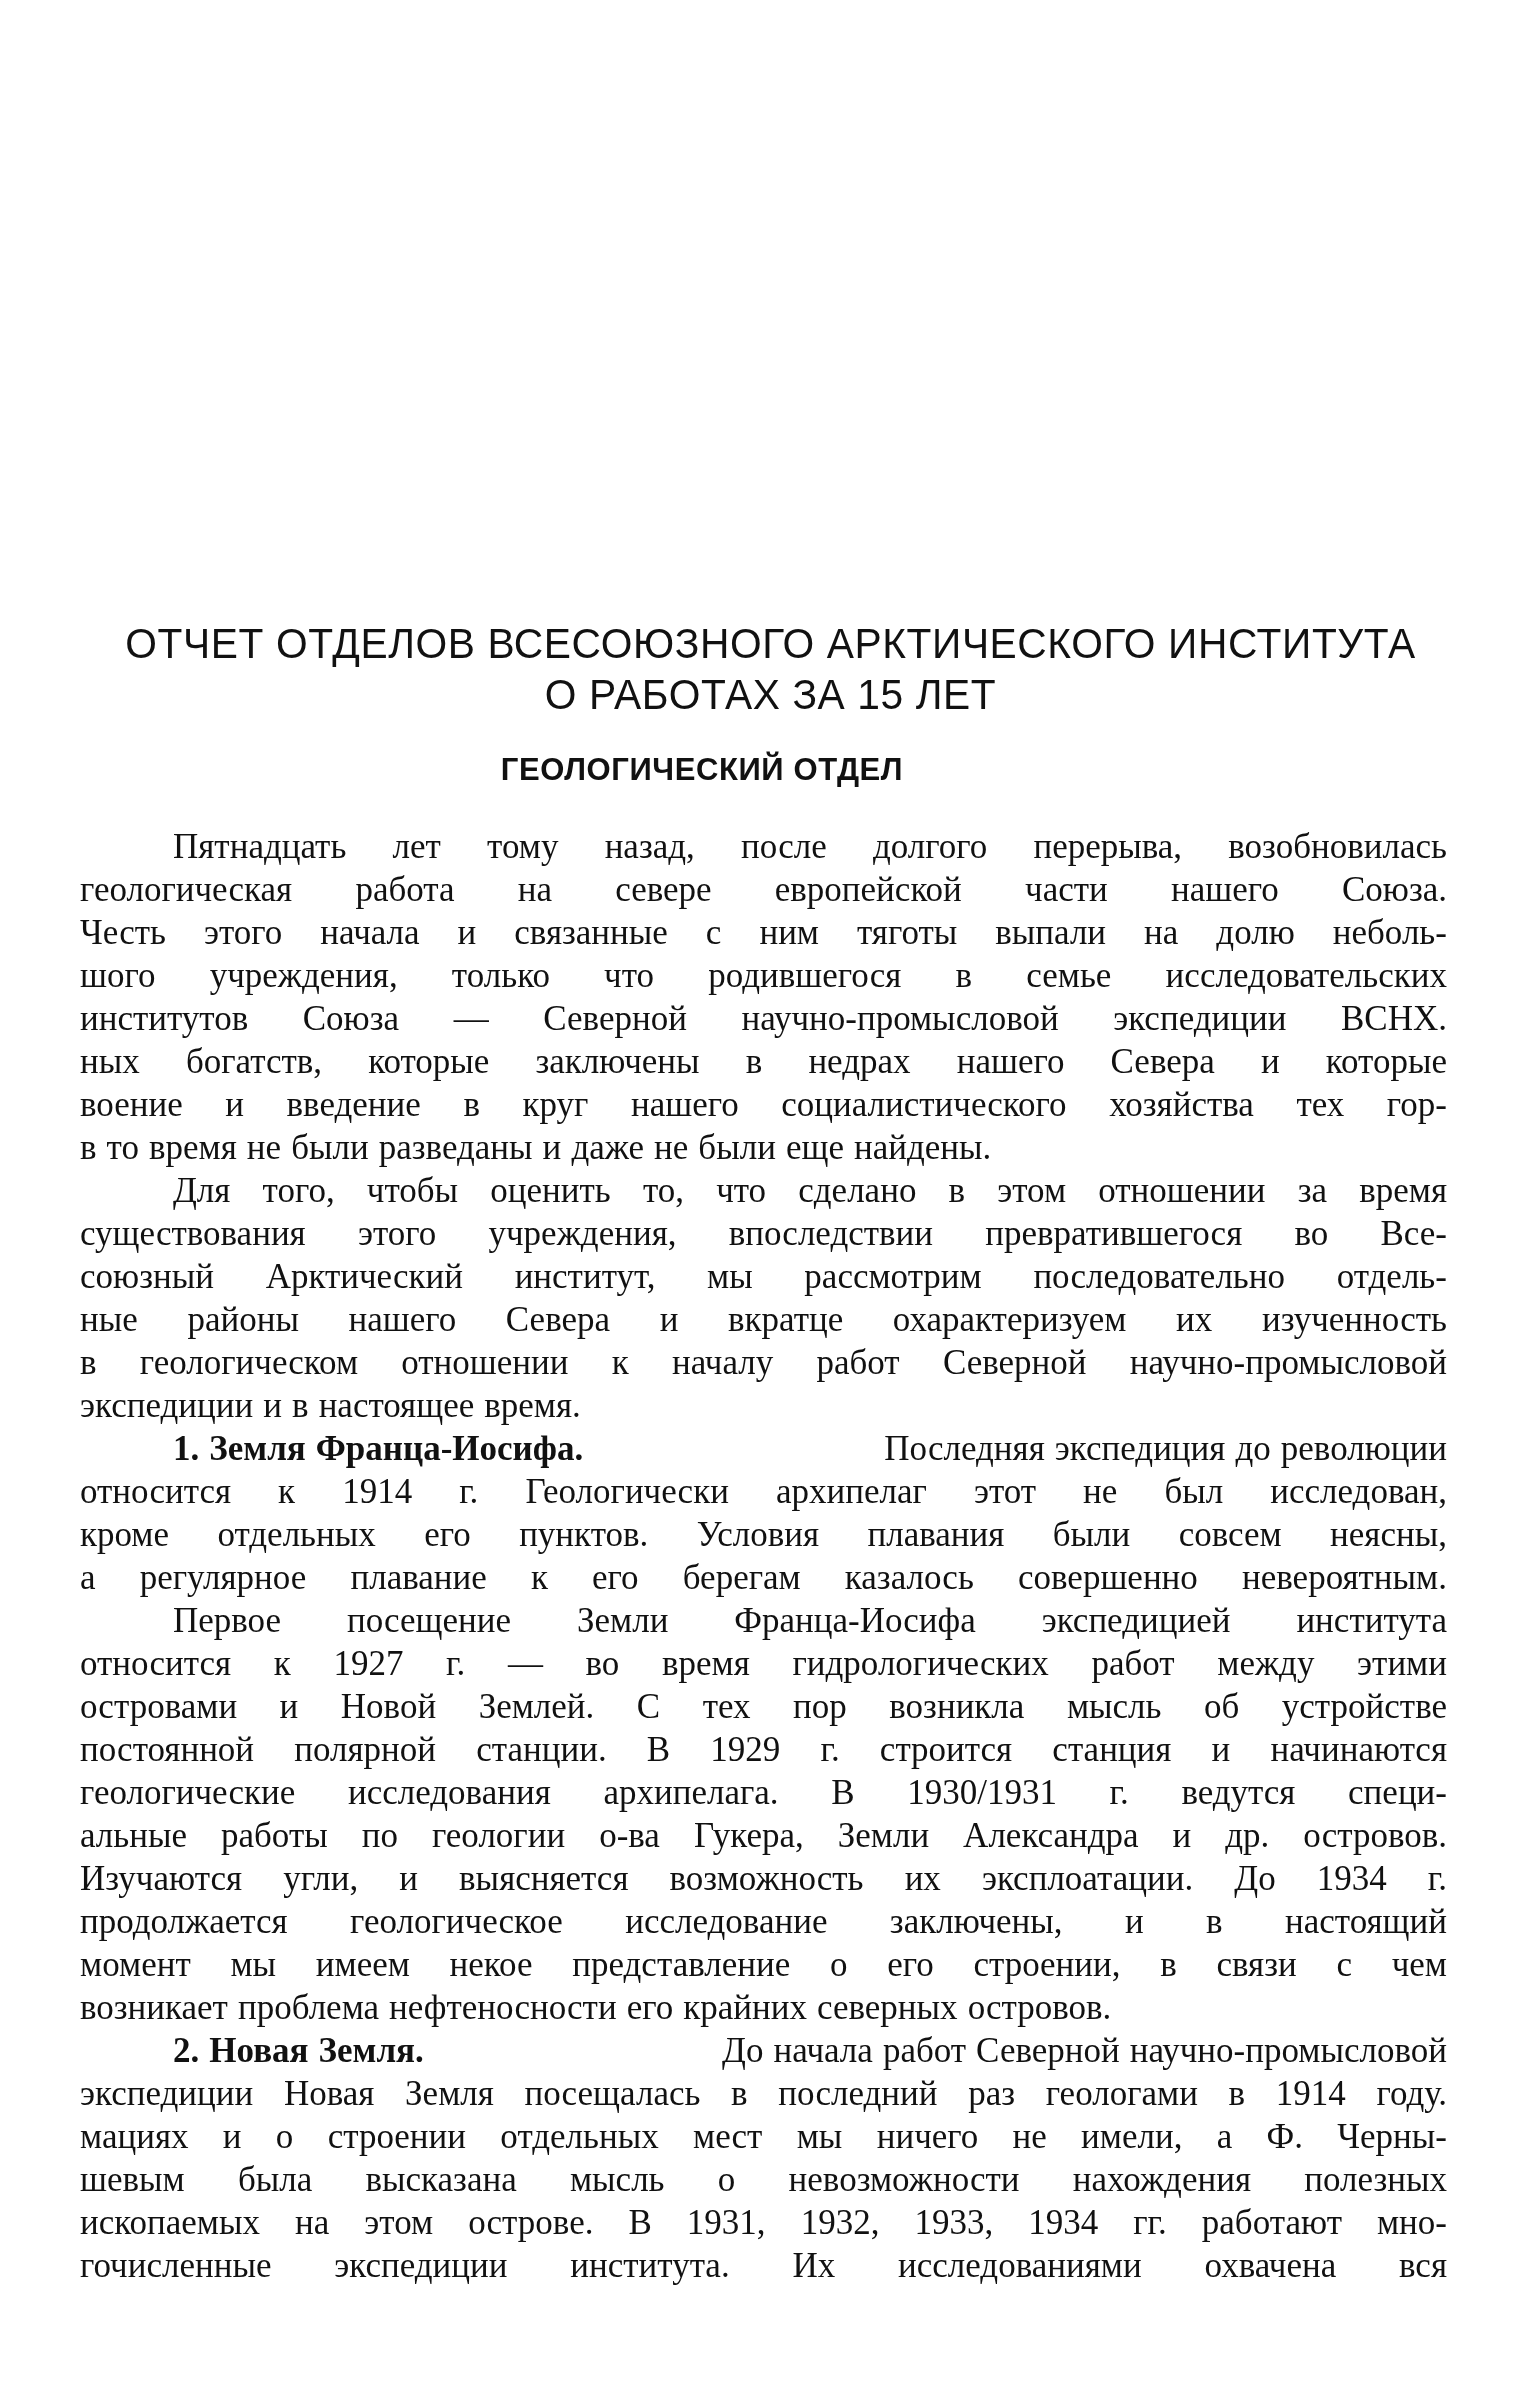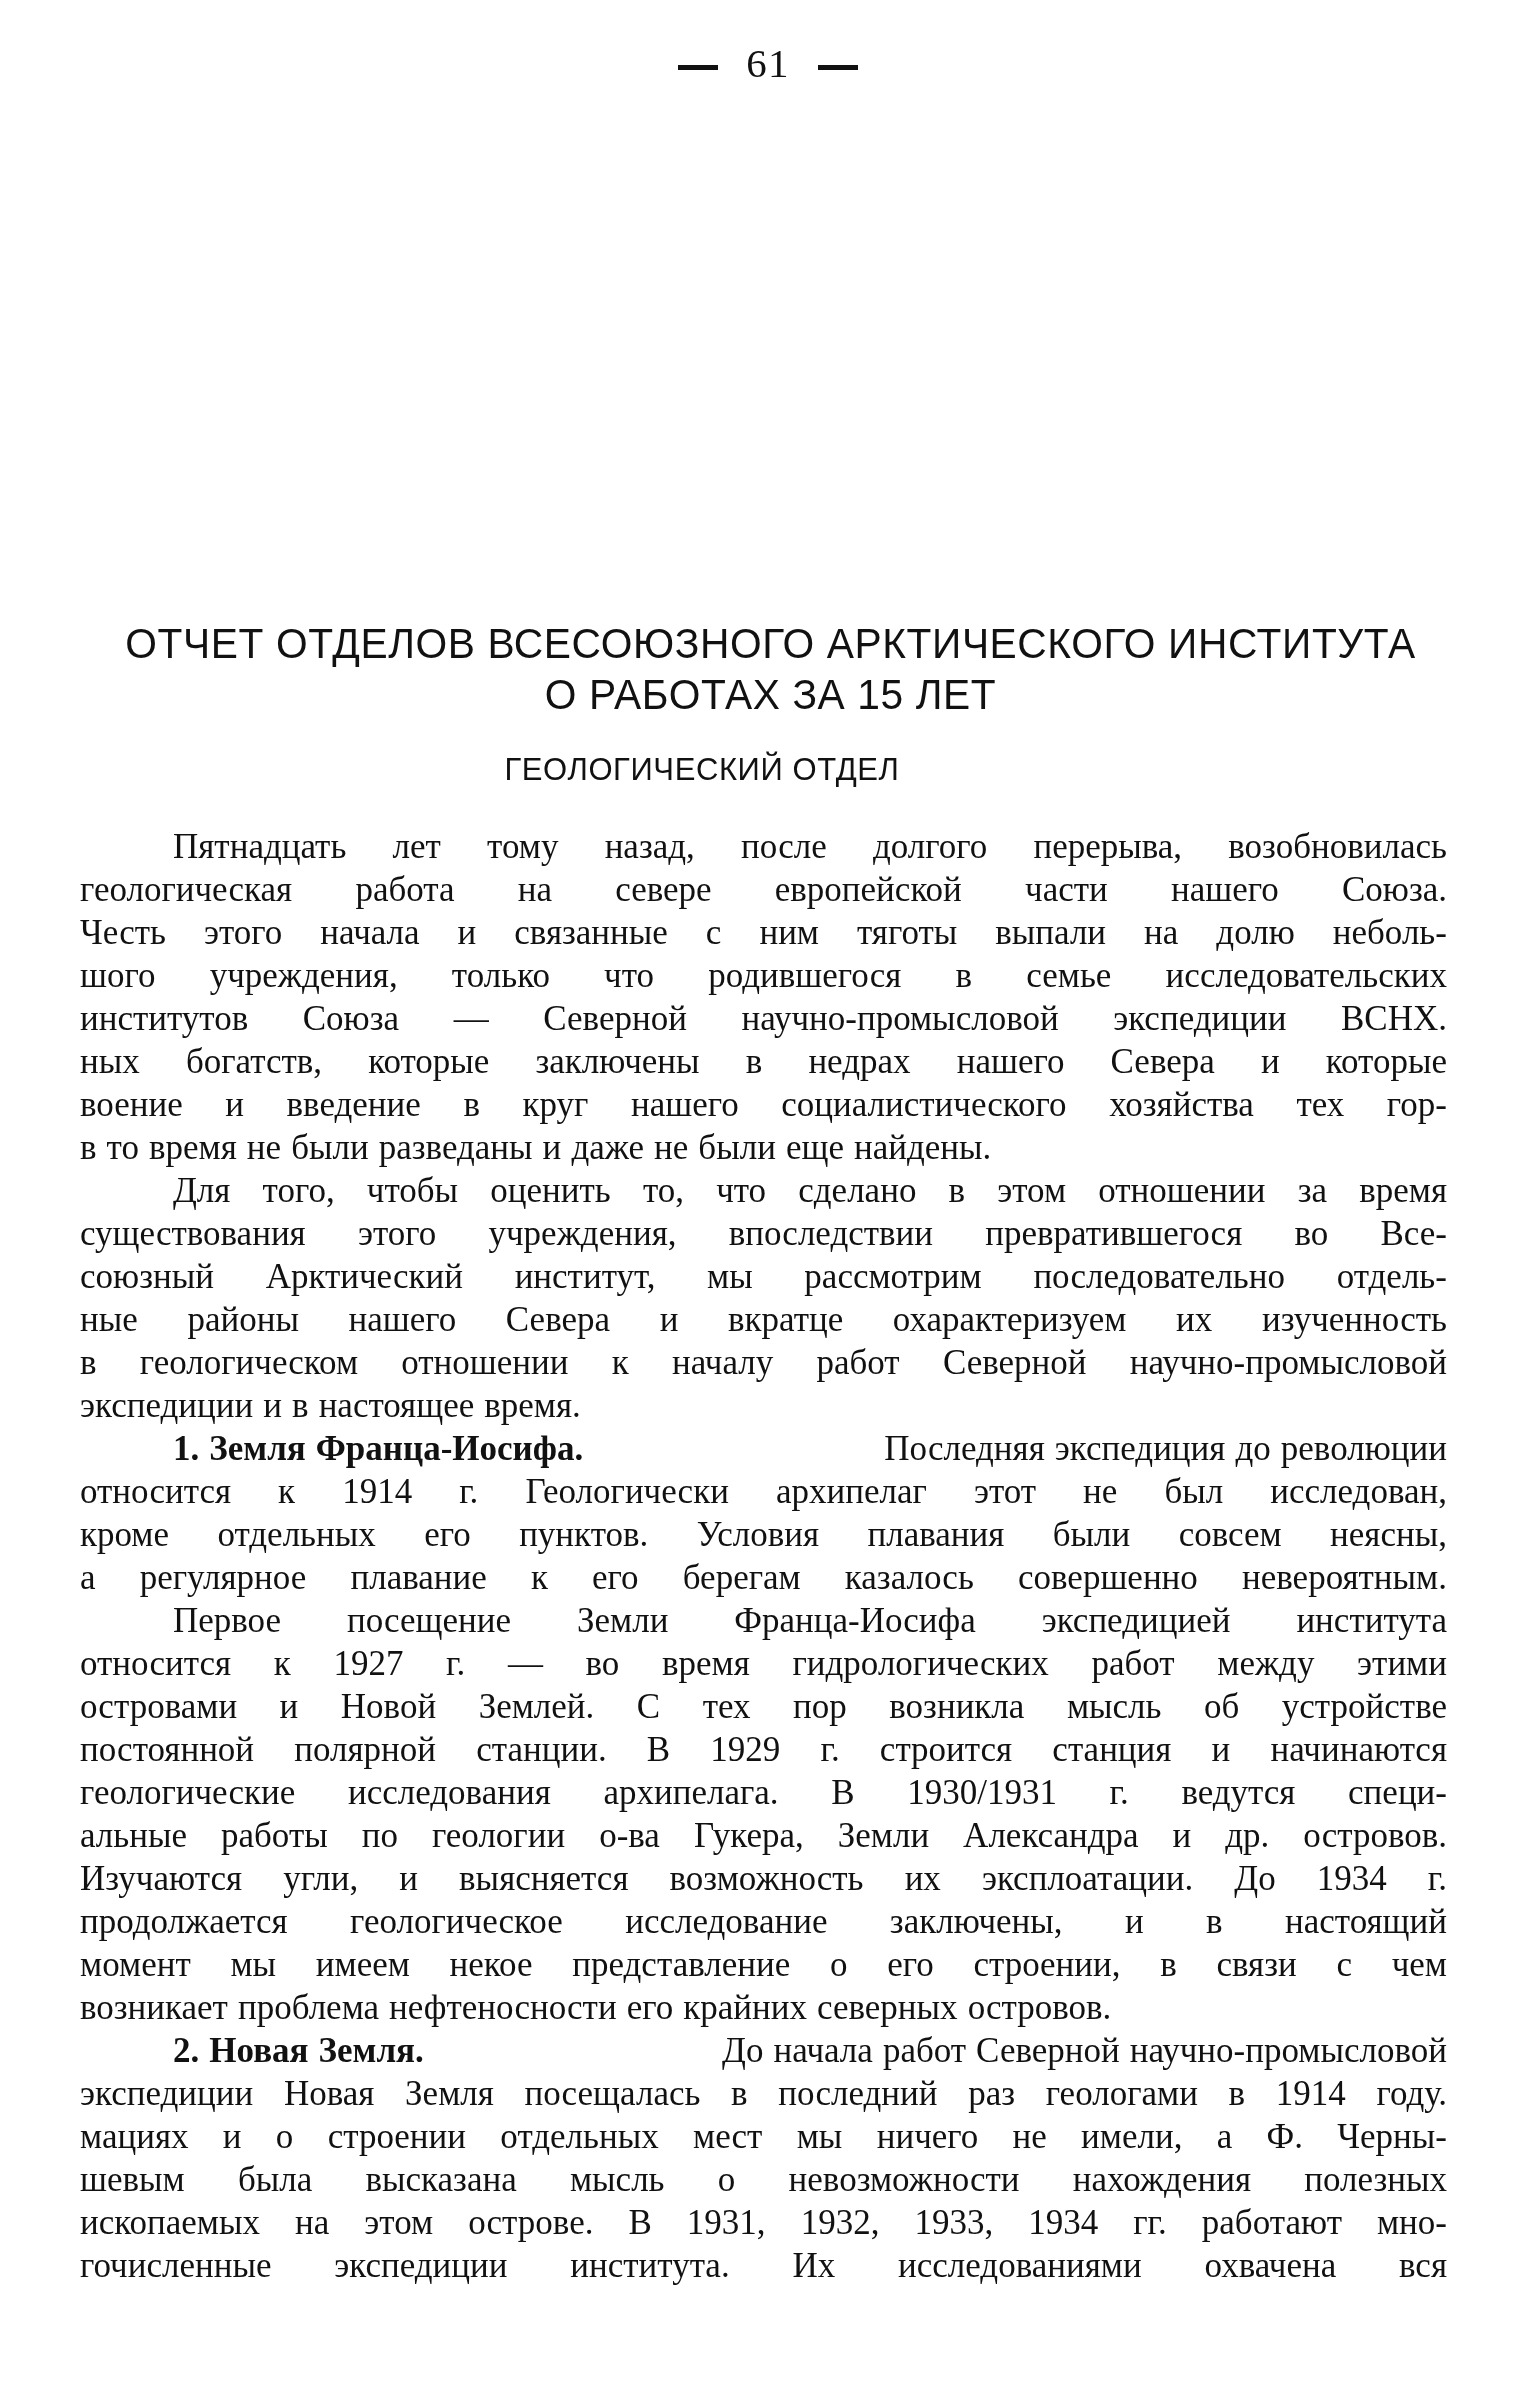--- a/index.html
+++ b/index.html
@@ -53,20 +53,21 @@
     .title-2 { top: 671px; }
     .subtitle {
       position: absolute;
       top: 752px;
       left: 0;
       width: 1404px;
       text-align: center;
       font-family: "Liberation Sans", "DejaVu Sans", sans-serif;
       font-size: 31px;
       letter-spacing: 0.6px;
+      font-weight: bold;
     }
     .body {
       position: absolute;
       top: 825px;
       left: 80px;
       width: 1367px;
     }
     .line {
       height: 43px;
       font-size: 35px;
@@ -90,23 +91,20 @@
       display: flex;
       justify-content: space-between;
       align-items: center;
     }
   </style>
 </head>
 <body>
 
 <div class="page">
 
-  <div class="page-number">
-    <span class="dash"></span><span>61</span><span class="dash"></span>
-  </div>
 
   <div class="title title-1">ОТЧЕТ ОТДЕЛОВ ВСЕСОЮЗНОГО АРКТИЧЕСКОГО ИНСТИТУТА</div>
   <div class="title title-2">О РАБОТАХ ЗА 15 ЛЕТ</div>
   <div class="subtitle">ГЕОЛОГИЧЕСКИЙ ОТДЕЛ</div>
 
   <div class="body">
 
     <div>
       <div class="line indent">Пятнадцать лет тому назад, после долгого перерыва, возобновилась</div>
       <div class="line">геологическая работа на севере европейской части нашего Союза.</div>

